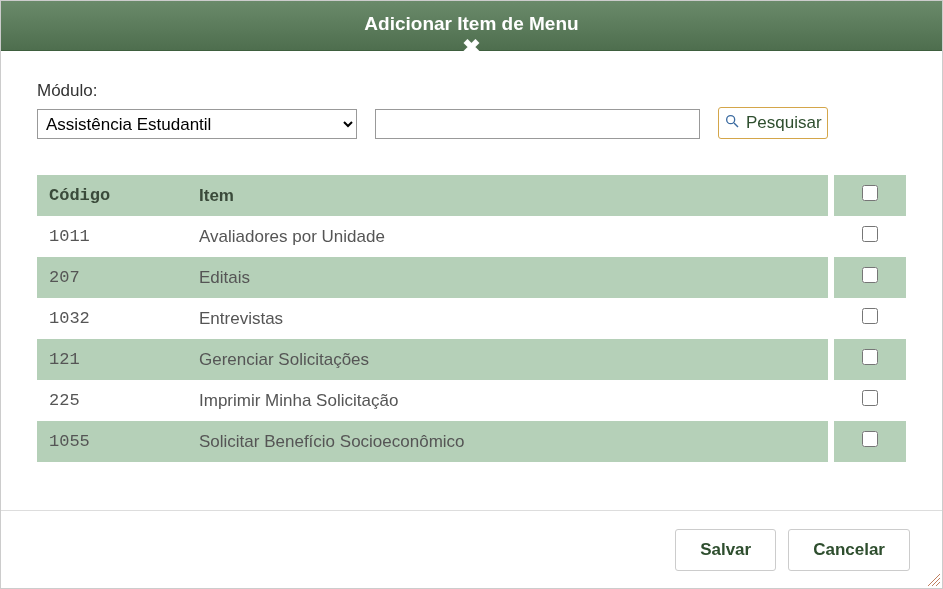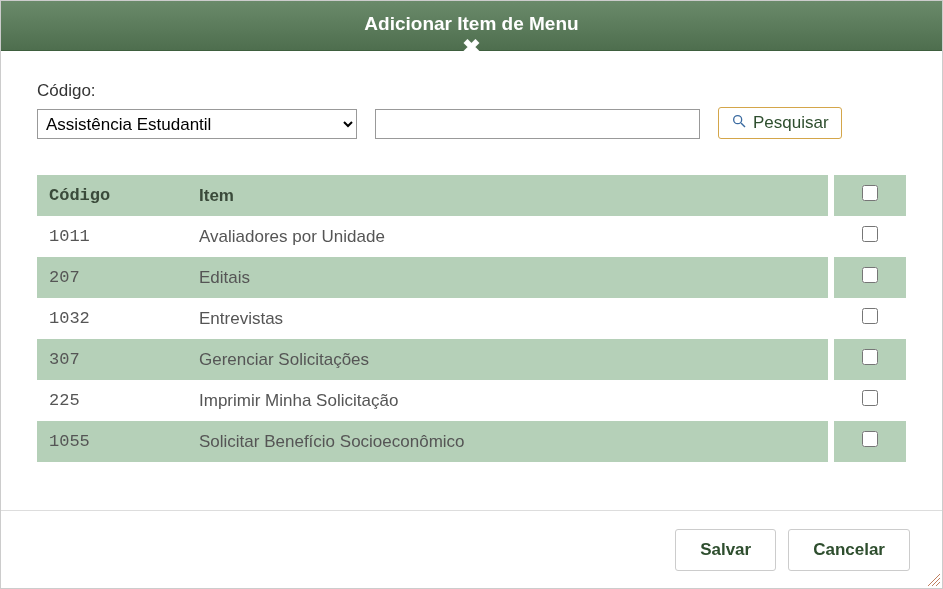--- a/index.html
+++ b/index.html
@@ -34,21 +34,21 @@
     .select-wrap { display: flex; flex-direction: column; }
     select.modulo {
       width: 320px; height: 30px; font-size: 17px; padding: 2px 4px;
       border: 1px solid #999; background: #fff;
     }
     input.search-input {
       width: 325px; height: 30px; font-size: 16px; padding: 2px 6px;
       border: 1px solid #999; background: #fff;
     }
     .btn-search {
-      height: 32px; padding: 0 12px; font-size: 17px; color: #2e4e2e;
+      height: 32px; padding: 0 5px; font-size: 17px; color: #2e4e2e;
       background: #fff; border: 1px solid #d4a64a; border-radius: 3px;
       display: inline-flex; align-items: center; gap: 6px; cursor: pointer;
     }
     .btn-search svg { width: 16px; height: 16px; }
 
     table.datatable { width: 100%; border-collapse: separate; border-spacing: 0 0; }
     table.datatable th, table.datatable td { text-align: left; padding: 10px 12px; font-size: 17px; color: #333; }
     table.datatable th { background: #b5d0b8; font-weight: bold; color: #3a4a3a; }
     table.datatable td { color: #555; }
     table.datatable tr.even td { background: #b5d0b8; }
@@ -86,21 +86,21 @@
 
   <div class="titlebar">
     <h1>Adicionar Item de Menu</h1>
     <span class="close-icon" title="Fechar">✖</span>
   </div>
 
   <div class="content-area">
 
     <div class="form-row">
       <div class="select-wrap">
-        <label class="label">Código:</label>
+        <label class="label">Módulo:</label>
         <select class="modulo">
           <option selected="">Assistência Estudantil</option>
         </select>
       </div>
       <input type="text" class="search-input" placeholder="" style="">
       <button class="btn-search">
         <span>
           <svg viewBox="0 0 24 24" fill="none" stroke="#3a6aa0" stroke-width="2">
             <circle cx="10" cy="10" r="6"></circle>
             <line x1="15" y1="15" x2="21" y2="21"></line>
@@ -134,21 +134,21 @@
             <td class="th-gap"></td>
             <td class="col-check"><input type="checkbox" class="row-check" style=""></td>
           </tr>
           <tr>
             <td class="col-codigo">1032</td>
             <td>Entrevistas</td>
             <td class="th-gap"></td>
             <td class="col-check"><input type="checkbox" class="row-check" style=""></td>
           </tr>
           <tr class="even">
-            <td class="col-codigo">307</td>
+            <td class="col-codigo">121</td>
             <td>Gerenciar Solicitações</td>
             <td class="th-gap"></td>
             <td class="col-check"><input type="checkbox" class="row-check" style=""></td>
           </tr>
           <tr>
             <td class="col-codigo">225</td>
             <td>Imprimir Minha Solicitação</td>
             <td class="th-gap"></td>
             <td class="col-check"><input type="checkbox" class="row-check" style=""></td>
           </tr>

